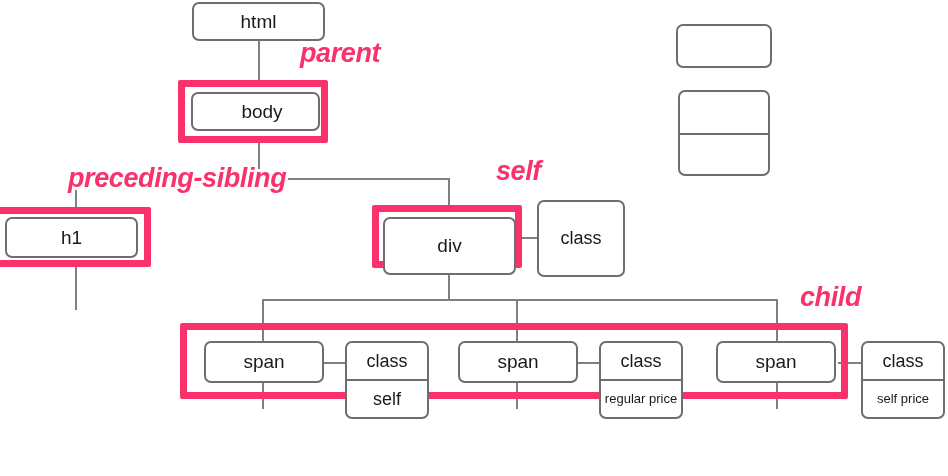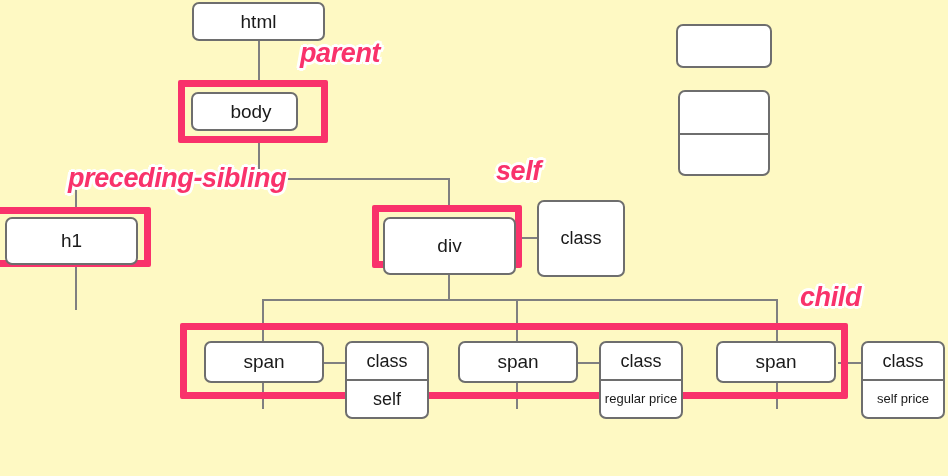--- a/index.html
+++ b/index.html
@@ -10,21 +10,21 @@
   body {
     width: 948px;
     height: 476px;
     overflow: hidden;
     font-family: "Liberation Sans", sans-serif;
   }
   #stage {
     position: relative;
     width: 948px;
     height: 476px;
-    background: #fef9c3;
+    background: #ffffff;
   }
 
   
   .line {
     position: absolute;
     background: #808080;
   }
   .vline { width: 2px; }
   .hline { height: 2px; }
 
@@ -148,23 +148,23 @@
   <div class="line hline" style="left:578px; top:362px; width:24px;"></div>
   <div class="line hline" style="left:838px; top:362px; width:24px;"></div>
 
   <div class="hl" style="left:178px; top:80px; width:150px; height:63px;"></div>
   <div class="hl" style="left:-7px; top:207px; width:158px; height:60px;"></div>
   <div class="hl" style="left:372px; top:205px; width:150px; height:63px;"></div>
   <div class="hl" style="left:180px; top:323px; width:668px; height:76px;"></div>
 
   <div class="node" style="left:192px; top:2px; width:133px; height:39px;">html</div>
 
-  <div class="node" style="left:191px; top:92px; width:107px; height:39px;padding-left:13px;">body</div>
-
-  <div class="node" style="left:5px; top:217px; width:133px; height:48px;">h1</div>
+  <div class="node" style="left:191px; top:92px; width:129px; height:39px;padding-left:13px;">body</div>
+
+  <div class="node" style="left:5px; top:217px; width:133px; height:41px;">h1</div>
 
   <div class="node" style="left:383px; top:217px; width:133px; height:58px;">div</div>
 
   <div class="node" style="left:204px; top:341px; width:120px; height:42px;">span</div>
 
   <div class="node" style="left:458px; top:341px; width:120px; height:42px;">span</div>
 
   <div class="node" style="left:716px; top:341px; width:120px; height:42px;">span</div>
 
   <div class="attrbox" style="left:537px; top:200px; width:88px; height:77px;">

